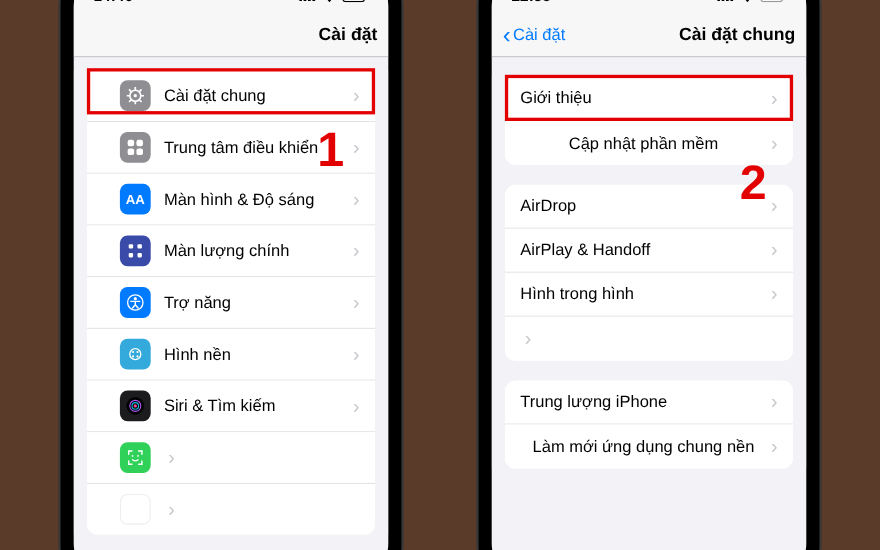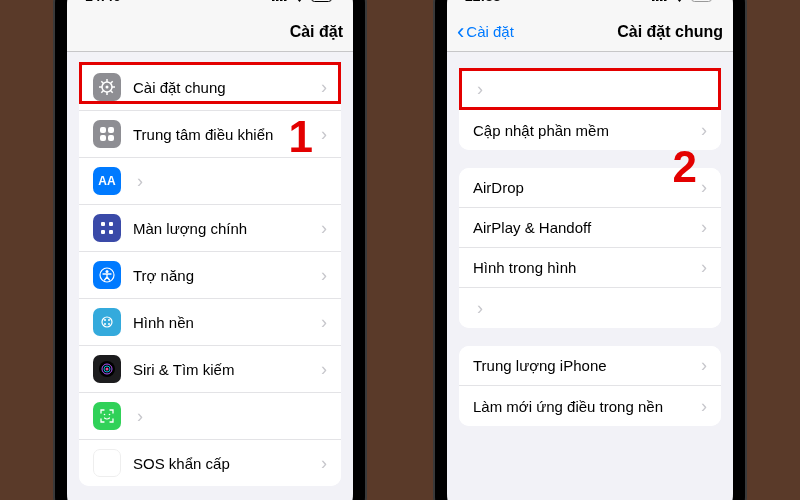--- a/index.html
+++ b/index.html
@@ -80,32 +80,33 @@
   }
   .row {
     display: flex;
     align-items: center;
     padding: 9px 14px;
     background: #fff;
     border-bottom: 0.5px solid #e3e3e6;
     min-height: 40px;
     position: relative;
   }
-  .row:last-child { border-bottom: none; }
+  .row:last-child { border-bottom: none; text-align: center; }
   .row .icon {
     width: 28px;
     height: 28px;
     border-radius: 7px;
     margin-right: 12px;
     display: flex;
     align-items: center;
     justify-content: center;
     color: #fff;
     font-size: 14px;
     flex-shrink: 0;
+    margin-left: 16px;
   }
   .row .label {
     flex: 1;
     font-size: 15px;
     color: #000;
   }
   .row .chev {
     color: #c7c7cc;
     font-size: 18px;
     margin-left: 4px;
@@ -205,20 +206,21 @@
                 <rect x="9" y="1" width="6" height="6" rx="2" fill="#fff"></rect>
                 <rect x="1" y="9" width="6" height="6" rx="2" fill="#fff"></rect>
                 <rect x="9" y="9" width="6" height="6" rx="2" fill="#fff"></rect>
               </svg>
           </div>
           <div class="label">Trung tâm điều khiển</div>
           <div class="chev">›</div>
         </div>
         <div class="row">
           <div class="icon ic-disp" style="font-weight:600;font-size:12px;">AA</div>
+          <div class="label">Màn hình &amp; Độ sáng</div>
           <div class="chev">›</div>
         </div>
         <div class="row">
           <div class="icon ic-home">
             <svg width="16" height="16" viewBox="0 0 16 16">
                 <rect x="2" y="2" width="4" height="4" rx="1" fill="#fff"></rect>
                 <rect x="10" y="2" width="4" height="4" rx="1" fill="#fff"></rect>
                 <rect x="2" y="10" width="4" height="4" rx="1" fill="#fff"></rect>
                 <rect x="10" y="10" width="4" height="4" rx="1" fill="#fff"></rect>
               </svg>
@@ -268,21 +270,20 @@
                 <path d="M2 5 L2 2 L5 2 M11 2 L14 2 L14 5 M14 11 L14 14 L11 14 M5 14 L2 14 L2 11" stroke="#fff" stroke-width="1.3" fill="none" stroke-linecap="round"></path>
                 <circle cx="5.5" cy="6.5" r="0.8" fill="#fff"></circle>
                 <circle cx="10.5" cy="6.5" r="0.8" fill="#fff"></circle>
                 <path d="M5.5 10 Q8 12 10.5 10" stroke="#fff" stroke-width="1.2" fill="none" stroke-linecap="round"></path>
               </svg>
           </div>
           <div class="chev">›</div>
         </div>
         <div class="row">
           <div class="icon ic-sos" style="font-weight:700;font-size:10px;">SOS</div>
-          <div class="label">SOS khẩn cấp</div>
           <div class="chev">›</div>
         </div>
       </div>
     </div>
     <div class="highlight" style="top:90px;left:12px;right:12px;height:42px;"></div>
     <div class="step-num" style="top:140px;right:40px;">1</div>
   </div>
 </div>
 
 <div class="phone">
@@ -326,20 +327,21 @@
     <div class="nav-bar">
       <div class="nav-back">
         <span style="font-size:22px;line-height:1;">‹</span>
         <span>Cài đặt</span>
       </div>
       <div class="nav-title">Cài đặt chung</div>
     </div>
     <div class="content">
       <div class="group">
         <div class="row">
+          <div class="label">Giới thiệu</div>
           <div class="chev">›</div>
         </div>
         <div class="row">
           <div class="label">Cập nhật phần mềm</div>
           <div class="chev">›</div>
         </div>
       </div>
       <div class="group">
         <div class="row">
           <div class="label">AirDrop</div>
@@ -356,21 +358,21 @@
         <div class="row">
           <div class="chev">›</div>
         </div>
       </div>
       <div class="group">
         <div class="row">
           <div class="label">Trung lượng iPhone</div>
           <div class="chev">›</div>
         </div>
         <div class="row">
-          <div class="label">Làm mới ứng điều trong nền</div>
+          <div class="label">Làm mới ứng dụng chung nền</div>
           <div class="chev">›</div>
         </div>
       </div>
     </div>
     <div class="highlight" style="top:96px;left:12px;right:12px;height:42px;"></div>
     <div class="step-num" style="top:170px;right:36px;">2</div>
   </div>
 </div>
 
 </body></html>

